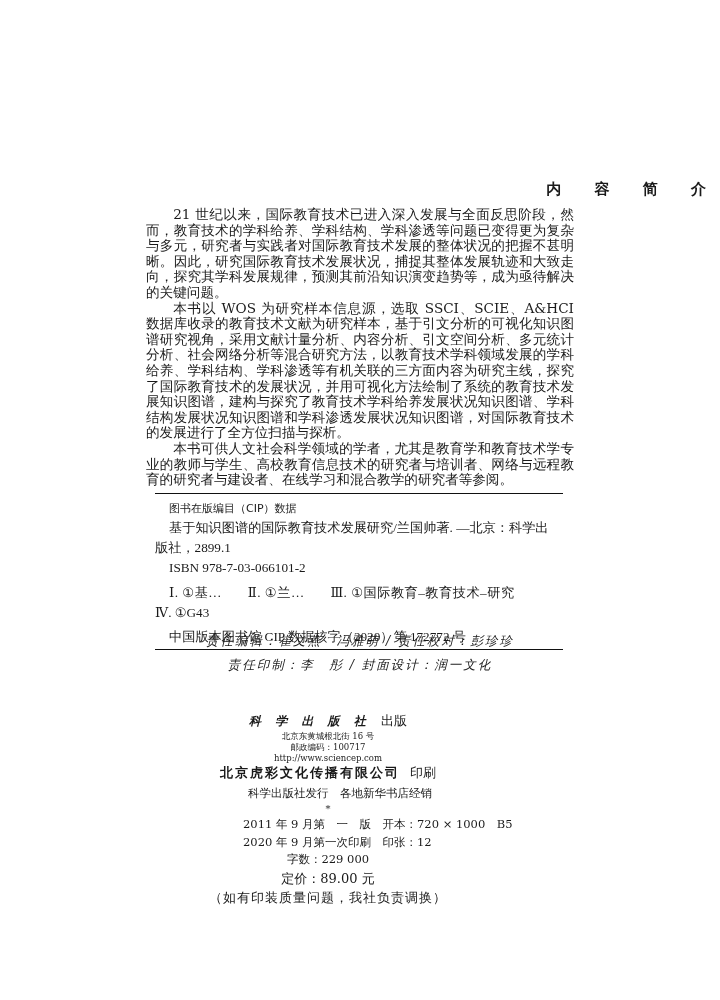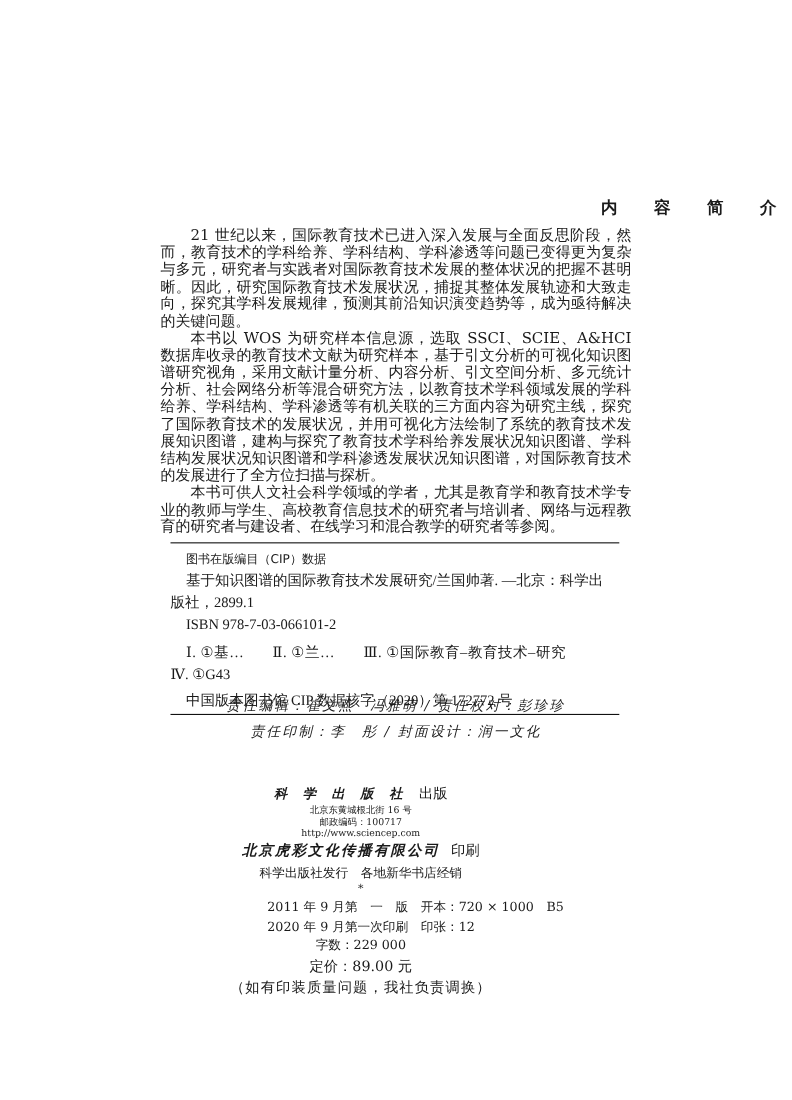--- a/index.html
+++ b/index.html
@@ -47,22 +47,22 @@
     .staff1 { top: 633px; }
     .staff2 { top: 657px; }
 
     .imprint { position: absolute; left: 0; width: 656px; text-align: center; }
     .pub-line { top: 712px; font-size: 13px; }
     .pub-name { font-weight: bold; letter-spacing: 5px; font-style: italic; margin-right: 6px; font-size: 12px; }
     .addr { top: 731px; font-size: 8.5px; }
     .post { top: 742px; font-size: 8.5px; }
     .url { top: 753px; font-size: 8.5px; }
     .printer-line { top: 764px; font-size: 13px; }
-    .printer-name { font-weight: bold; letter-spacing: 2px; font-style: italic; margin-right: 6px; }
-    .dist { top: 786px; font-size: 11.5px; font-family: "DejaVu Sans", "Liberation Sans", sans-serif; }
+    .printer-name { font-weight: bold; letter-spacing: 2px; margin-right: 6px; }
+    .dist { top: 786px; font-size: 11.5px; font-family: "DejaVu Sans", "Liberation Sans", sans-serif; padding-left: 12px; }
     .star { top: 803px; font-size: 10px; }
 
     .specs { position: absolute; left: 243px; font-size: 11.5px; }
     .spec1 { top: 817px; }
     .spec2 { top: 835px; }
     .wordcount { top: 852px; font-size: 11.5px; }
     .price { top: 870px; font-size: 13px; font-weight: normal; }
     .notice { top: 889px; font-size: 13px; letter-spacing: 1px; }
   </style>
 </head>

